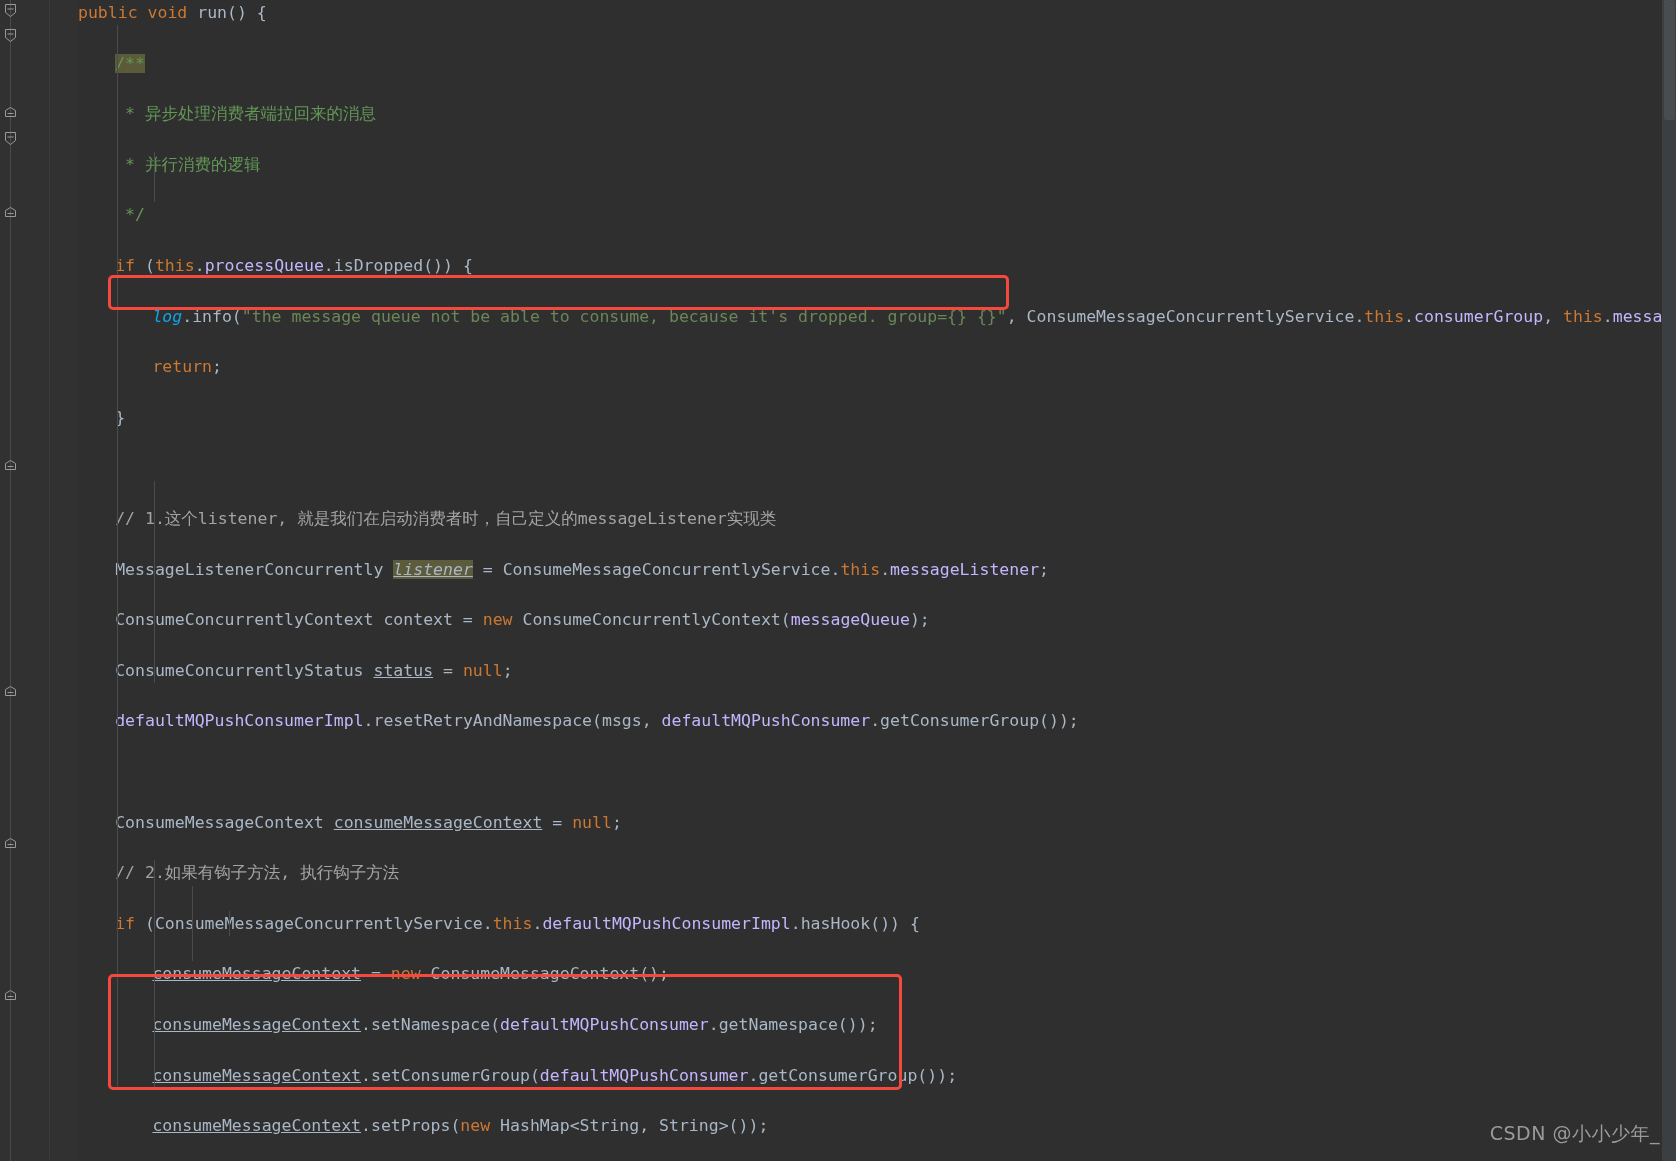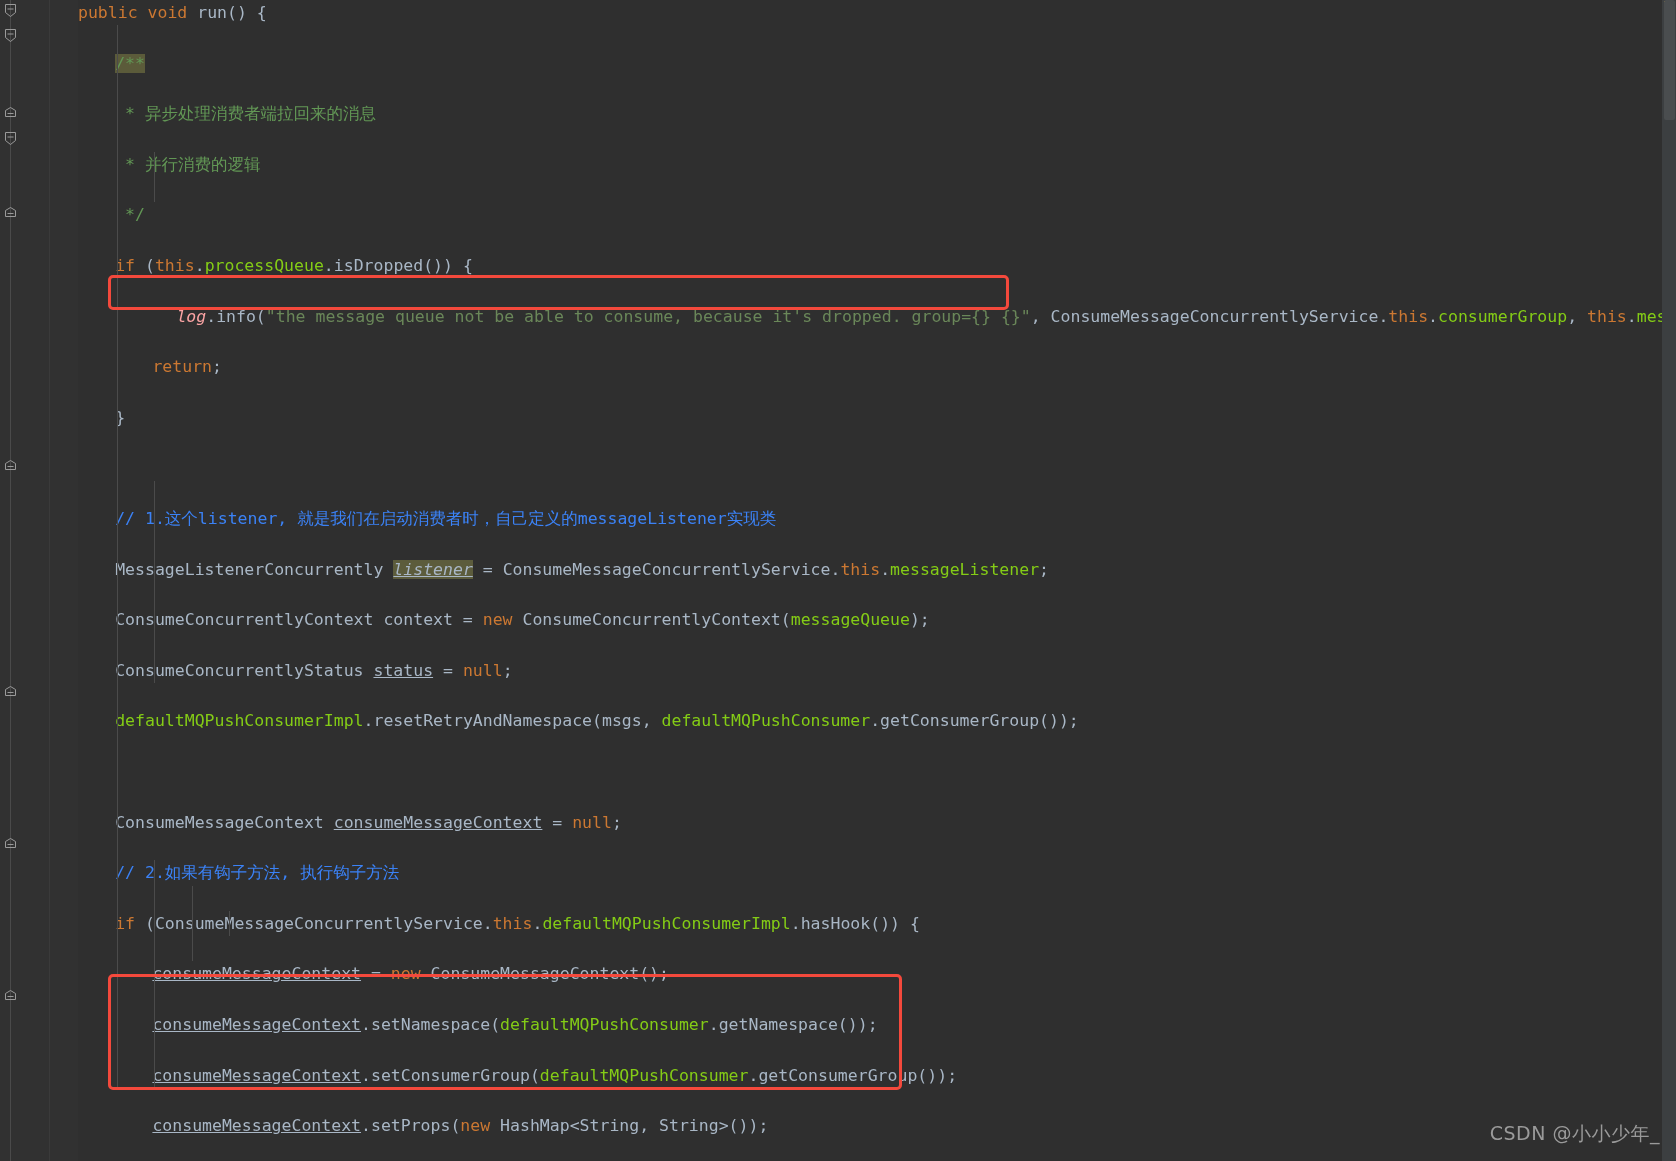--- a/index.html
+++ b/index.html
@@ -29,25 +29,25 @@
     color:#a9b7c6;
     white-space:pre;
     position:relative;
   }
 
   
   .indent-guide{position:absolute;width:1px;background:#4b4b4b;}
 
   
   .kw{color:#cc7832;}
-  .cmt{color:#3b82f6;}           
+  .cmt{color:#a3a3a3;}           
   .doc{color:#629755;}
   .str{color:#6a8759;}           
-  .fld{color:#84cc16;}
-  .sfld-i{color:#fca5a5;font-style:italic;margin-left:24px;}   
+  .fld{color:#c4b5fd;}
+  .sfld-i{color:#0ea5e9;font-style:italic;}   
   .loc{color:#a9b7c6;text-decoration:underline;}
   .pl{color:#a9b7c6;}
   .ident-hl{background:#5c5c3c;font-style:italic;} 
   .doc-hl{background:#5b5b3a;}
 
   
   .redbox{position:absolute;border:3px solid #f4493c;border-radius:5px;pointer-events:none;}
 
   
   .markbar{position:absolute;right:0;top:0;width:14px;height:1161px;background:#3c3f41;}

